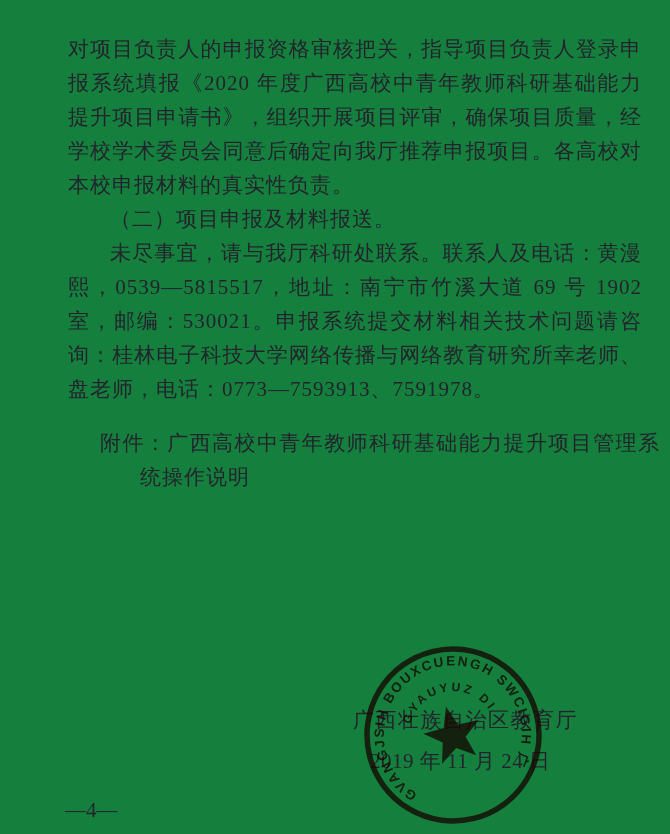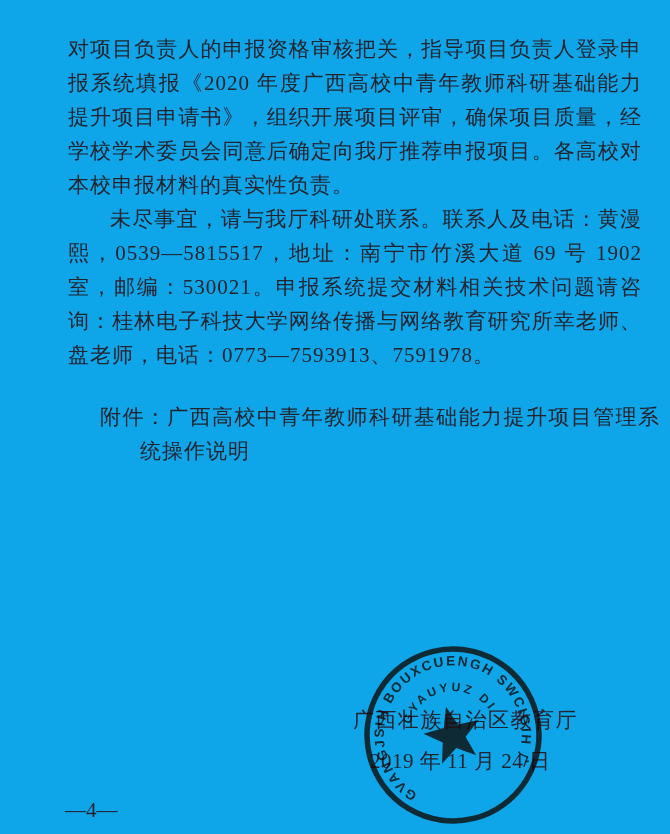--- a/index.html
+++ b/index.html
@@ -8,36 +8,36 @@
     background: #ffffff;
     font-family: "Liberation Serif", "DejaVu Serif", serif;
     color: #23232d;
     overflow: hidden;
     position: relative;
   }
   .page {
     position: absolute;
     left: 0; top: 0;
     width: 670px; height: 834px;
-    background: #0ea5e9;
+    background: #15803d;
   }
   .content {
     position: absolute;
     left: 68px; top: 32px;
     width: 574px;
     font-size: 21px;
     line-height: 34px;
     letter-spacing: 1px;
     text-align: justify;
     text-justify: inter-character;
   }
   .content p { margin: 0; }
   .para.indent { text-indent: 2em; }
   .attachment {
-    margin-top: 28px;
+    margin-top: 20px;
     padding-left: 72px;
     text-indent: -40px;
     width: 520px;
   }
   .signature {
     position: absolute;
     left: 353px; top: 706px;
     font-size: 21px;
     letter-spacing: 1.5px;
     white-space: nowrap;
@@ -77,20 +77,21 @@
     white-space: nowrap;
   }
 </style>
 </head>
 <body>
 
 <div class="page">
 
   <div class="content">
     <p class="para">对项目负责人的申报资格审核把关，指导项目负责人登录申报系统填报《2020 年度广西高校中青年教师科研基础能力提升项目申请书》，组织开展项目评审，确保项目质量，经学校学术委员会同意后确定向我厅推荐申报项目。各高校对本校申报材料的真实性负责。</p>
+    <p class="para indent">（二）项目申报及材料报送。</p>
     <p class="para indent">未尽事宜，请与我厅科研处联系。联系人及电话：黄漫熙，0539—5815517，地址：南宁市竹溪大道 69 号 1902 室，邮编：530021。申报系统提交材料相关技术问题请咨询：桂林电子科技大学网络传播与网络教育研究所幸老师、盘老师，电话：0773—7593913、7591978。</p>
     <div class="attachment"><span>附件：</span><span>广西高校中青年教师科研基础能力提升项目管理系统操作说明</span></div>
   </div>
 
   <div class="signature">
     <div>广西壮族自治区教育厅</div>
     <div class="date-line">2019 年 11 月 24 日</div>
   </div>
 
   <div class="seal">

